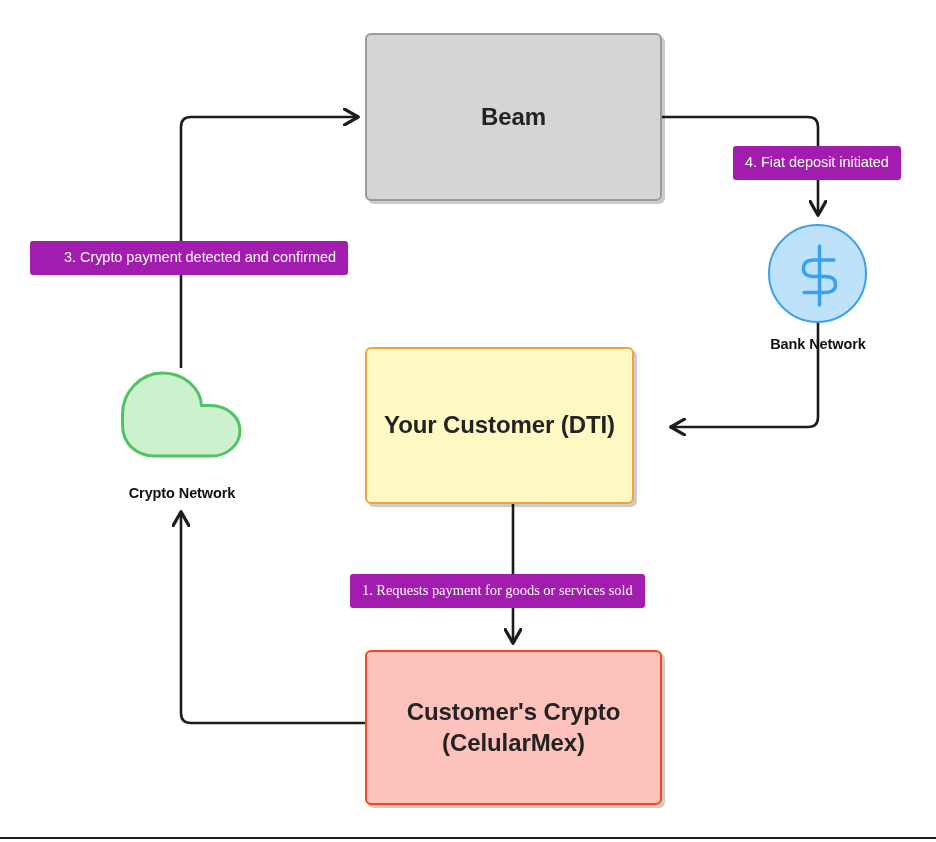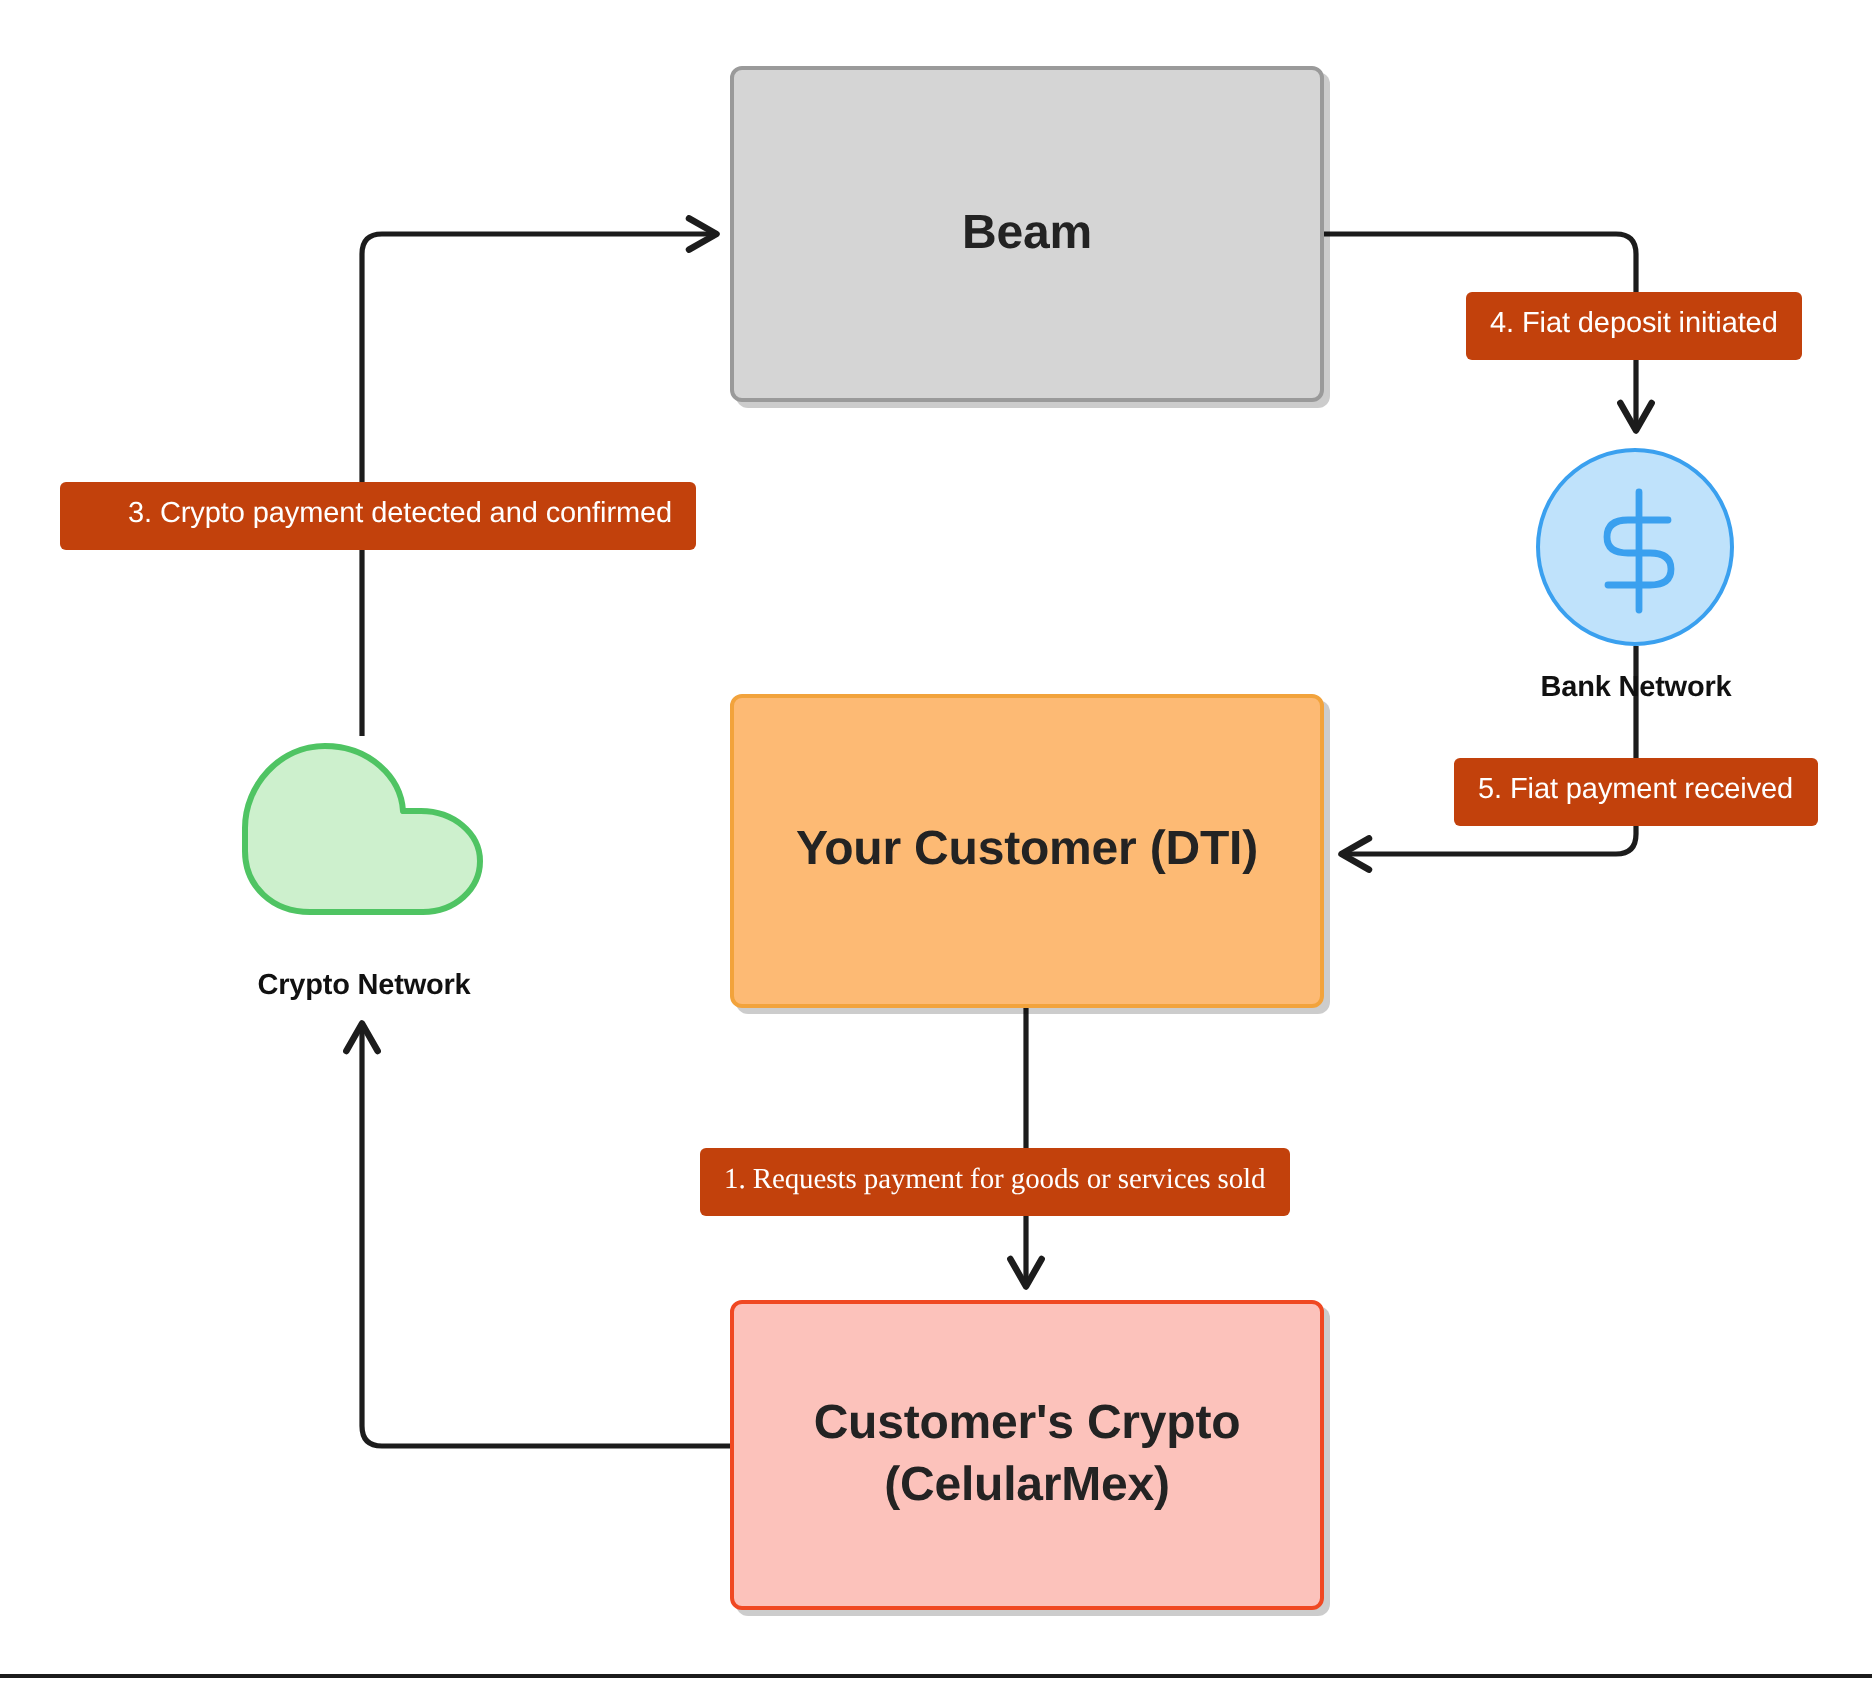--- a/index.html
+++ b/index.html
@@ -56,23 +56,23 @@
     left: 365px;
     top: 33px;
     width: 297px;
     height: 168px;
     background: #d5d5d5;
     border-color: #9a9a9a;
   }
   #node-customer {
     left: 365px;
     top: 347px;
-    width: 297px;
+    width: 269px;
     height: 157px;
-    background: #fdba74;
+    background: #fef9c3;
     border-color: #f2a33c;
   }
   #node-client {
     left: 365px;
     top: 650px;
     width: 297px;
     height: 155px;
     background: #fcc2bb;
     border-color: #f04822;
   }
@@ -125,21 +125,21 @@
   }
   #crypto-caption {
     left: 62px;
     top: 485px;
   }
 
   
   .edge-label {
     position: absolute;
     box-sizing: border-box;
-    background: #c2410c;
+    background: #a21caf;
     color: #ffffff;
     font-size: 14.5px;
     line-height: 1;
     letter-spacing: -0.05px;
     padding: 9px 12px 10px 12px;
     border-radius: 3px;
     white-space: nowrap;
   }
   #label-1 { left: 350px; top: 574px; font-family: Liberation Serif, serif; }
   #label-2 { left: 96px;  top: 628px; }
@@ -219,16 +219,15 @@
                C 18 86 4.5 73 4.5 55.5
                L 4.5 44
                C 4.5 22.5 22 3 44.5 3 Z" fill="#cdf0cd" stroke="#4fc463" stroke-width="3" stroke-linejoin="round"></path>
     </svg>
   </div>
   <div class="shape-caption" id="crypto-caption">Crypto Network</div>
 
   <div class="edge-label" id="label-1">1. Requests payment for goods or services sold</div>
   <div class="edge-label" id="label-3">3. Crypto payment detected and confirmed</div>
   <div class="edge-label" id="label-4">4. Fiat deposit initiated</div>
-  <div class="edge-label" id="label-5">5. Fiat payment received</div>
 
   <div id="bottom-rule"></div>
 </div>
 
 </body></html>

